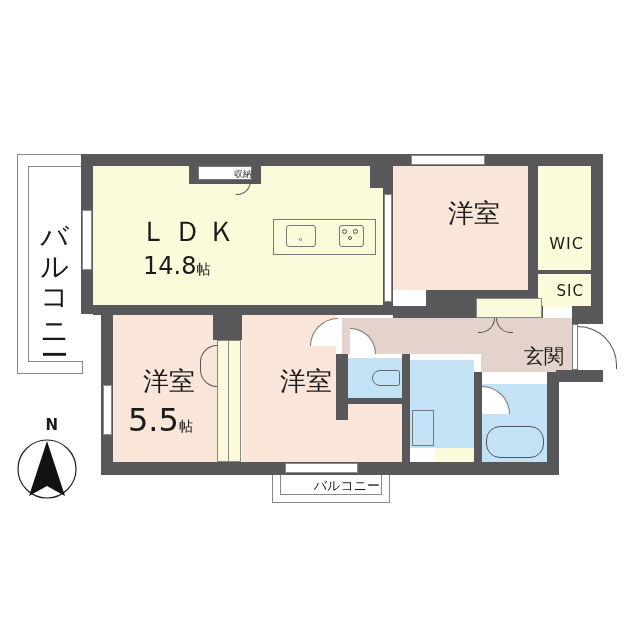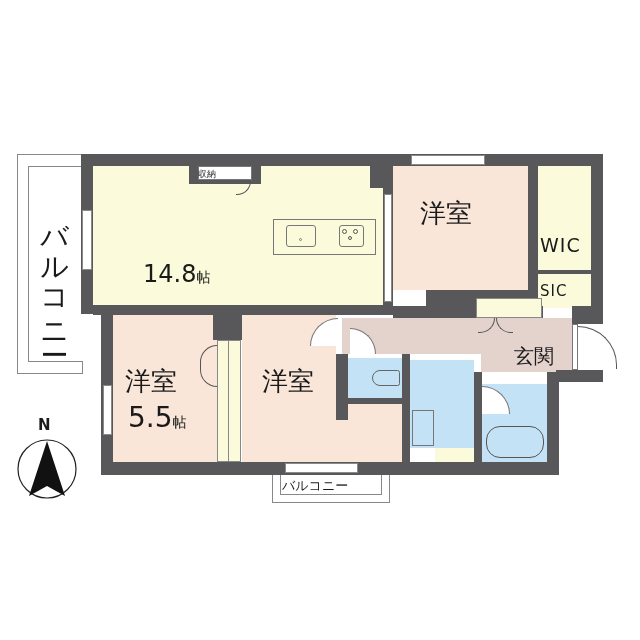--- a/index.html
+++ b/index.html
@@ -5,21 +5,21 @@
   html, body { margin:0; padding:0; background:#ffffff; }
   body { width:640px; height:640px; position:relative; overflow:hidden; font-family:"DejaVu Sans", sans-serif; }
   .abs { position:absolute; box-sizing:border-box; }
   .wall { background:#58585a; }
   .ldk { background:#fbfbdc; }
   .bed { background:#f9e6d8; }
   .hall { background:#e4d2cd; }
   .wet { background:#c4e2f5; }
   .cls { background:#fbfbdc; }
   .win { background:#ffffff; border:1px solid #8a8a8a; }
-  .lbl { position:absolute; color:#1a1a1a; font-weight:bold; text-align:left; line-height:1; white-space:nowrap; }
+  .lbl { position:absolute; color:#1a1a1a; font-weight:bold; text-align:right; line-height:1; white-space:nowrap; }
   .arc { position:absolute; border:1px solid #555; }
   .small { font-size:9px; font-weight:normal; }
 </style>
 </head>
 <body>
 
 <div class="abs" style="left:0;top:0;width:640px;height:640px;">
 
   <div class="abs" style="left:17px;top:154px;width:66px;height:220px;border:1px solid #888;background:#fff;"></div>
   <div class="abs" style="left:28px;top:166px;width:55px;height:196px;border:1px solid #888;border-right:none;background:#fff;"></div>
@@ -45,34 +45,35 @@
   <div class="arc" style="left:236px;top:180px;width:14px;height:14px;border-radius:0 0 14px 0;border-top:none;border-left:none;"></div>
 
   <div class="abs" style="left:273px;top:219px;width:103px;height:36px;border:1px solid #777;background:#fbfbdc;"></div>
   <div class="abs" style="left:286px;top:225px;width:30px;height:22px;border:1px solid #777;border-radius:3px;"></div>
   <div class="abs" style="left:299px;top:238px;width:3px;height:3px;border:1px solid #777;border-radius:50%;"></div>
   <div class="abs" style="left:339px;top:225px;width:25px;height:22px;border:1px solid #777;border-radius:3px;"></div>
   <div class="abs" style="left:342px;top:229px;width:5px;height:5px;border:1px solid #555;border-radius:50%;"></div>
   <div class="abs" style="left:353px;top:229px;width:5px;height:5px;border:1px solid #555;border-radius:50%;"></div>
   <div class="abs" style="left:348px;top:236px;width:4px;height:4px;border:1px solid #555;border-radius:50%;"></div>
 
-  <div class="abs" style="left:143px;top:262px;width:110px;">
+  <div class="lbl" style="left:140px;top:218px;width:100px;font-size:28px;font-weight:normal;letter-spacing:6px;">ＬＤＫ</div>
+  <div class="abs" style="left:143px;top:254px;width:110px;">
     <span class="lbl" style="position:static;font-size:24px;font-weight:normal;">14.8</span><span class="lbl" style="position:static;font-size:14px;font-weight:normal;">帖</span>
   </div>
 
   <div class="abs bed" style="left:393px;top:166px;width:135px;height:124px;"></div>
   <div class="abs wall" style="left:426px;top:290px;width:110px;height:20px;"></div>
   <div class="abs win" style="left:411px;top:155px;width:74px;height:10px;"></div>
   <div class="abs wall" style="left:528px;top:166px;width:10px;height:140px;"></div>
   <div class="lbl" style="left:420px;top:200px;width:80px;font-size:26px;font-weight:normal;">洋室</div>
 
   <div class="abs cls" style="left:538px;top:166px;width:53px;height:104px;"></div>
   <div class="abs wall" style="left:538px;top:270px;width:53px;height:4px;"></div>
   <div class="abs cls" style="left:538px;top:274px;width:53px;height:34px;"></div>
-  <div class="lbl" style="left:540px;top:236px;width:44px;font-size:19px;font-weight:normal;letter-spacing:1px;">WIC</div>
+  <div class="lbl" style="left:540px;top:236px;width:44px;font-size:16px;font-weight:normal;letter-spacing:1px;">WIC</div>
   <div class="lbl" style="left:540px;top:284px;width:44px;font-size:15px;font-weight:normal;letter-spacing:1px;">SIC</div>
 
   <div class="abs hall" style="left:342px;top:318px;width:230px;height:36px;"></div>
   <div class="abs hall" style="left:481px;top:350px;width:91px;height:22px;"></div>
   <div class="abs wall" style="left:393px;top:306px;width:150px;height:12px;"></div>
   <div class="abs" style="left:476px;top:298px;width:66px;height:20px;background:#fbfbdc;border:1px solid #888;"></div>
   <div class="arc" style="left:478px;top:318px;width:16px;height:14px;border-radius:0 0 16px 0;border-top:none;border-left:none;"></div>
   <div class="arc" style="left:496px;top:318px;width:16px;height:14px;border-radius:0 0 0 16px;border-top:none;border-right:none;"></div>
 
   <div class="lbl" style="left:514px;top:346px;width:50px;font-size:20px;font-weight:normal;">玄関</div>
@@ -95,21 +96,21 @@
   <div class="abs" style="left:435px;top:448px;width:39px;height:14px;background:#fbfbdc;"></div>
 
   <div class="abs wet" style="left:482px;top:384px;width:65px;height:78px;"></div>
   <div class="abs" style="left:486px;top:426px;width:58px;height:32px;border:1px solid #555;border-radius:14px;"></div>
   <div class="abs" style="left:482px;top:386px;width:28px;height:28px;border:1px solid #777;border-radius:0 28px 0 0;border-left:none;border-bottom:none;background:#fff;"></div>
 
   <div class="abs bed" style="left:113px;top:315px;width:104px;height:147px;"></div>
   <div class="abs win" style="left:103px;top:385px;width:9px;height:50px;"></div>
   <div class="lbl" style="left:125px;top:368px;width:70px;font-size:26px;font-weight:normal;">洋室</div>
   <div class="abs" style="left:128px;top:404px;width:80px;">
-    <span class="lbl" style="position:static;font-size:28px;font-weight:normal;">5.5</span><span class="lbl" style="position:static;font-size:14px;font-weight:normal;">帖</span>
+    <span class="lbl" style="position:static;font-size:32px;font-weight:normal;">5.5</span><span class="lbl" style="position:static;font-size:14px;font-weight:normal;">帖</span>
   </div>
 
   <div class="abs wall" style="left:213px;top:312px;width:30px;height:28px;"></div>
   <div class="abs" style="left:217px;top:340px;width:24px;height:122px;background:#fbfbdc;border:1px solid #888;"></div>
   <div class="abs" style="left:228px;top:340px;width:1px;height:122px;background:#888;"></div>
   <div class="arc" style="left:200px;top:345px;width:16px;height:40px;border-radius:40px 0 0 40px;border-right:none;"></div>
   <div class="arc" style="left:242px;top:405px;width:16px;height:40px;border-radius:0 40px 40px 0;border-left:none;"></div>
 
   <div class="abs bed" style="left:242px;top:315px;width:94px;height:147px;"></div>
   <div class="abs bed" style="left:336px;top:420px;width:50px;height:42px;"></div>

